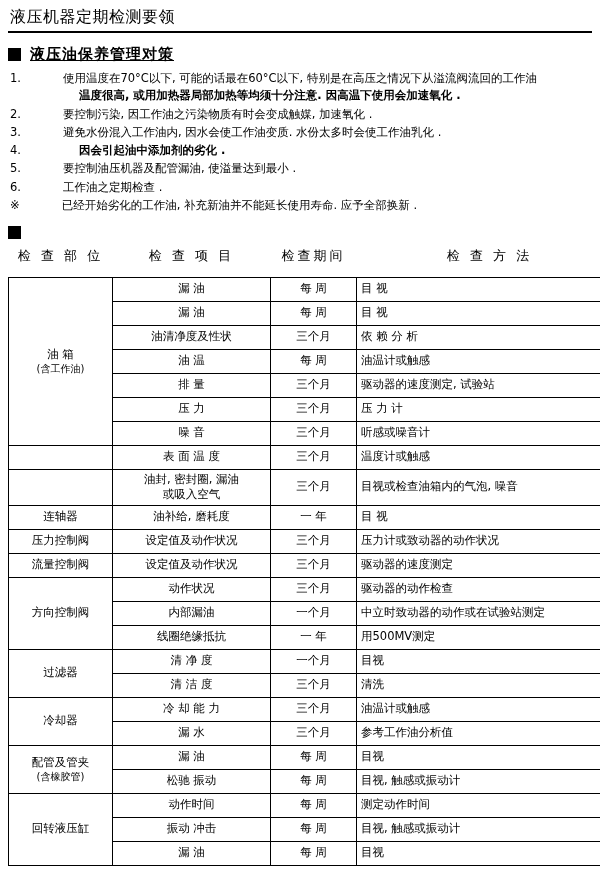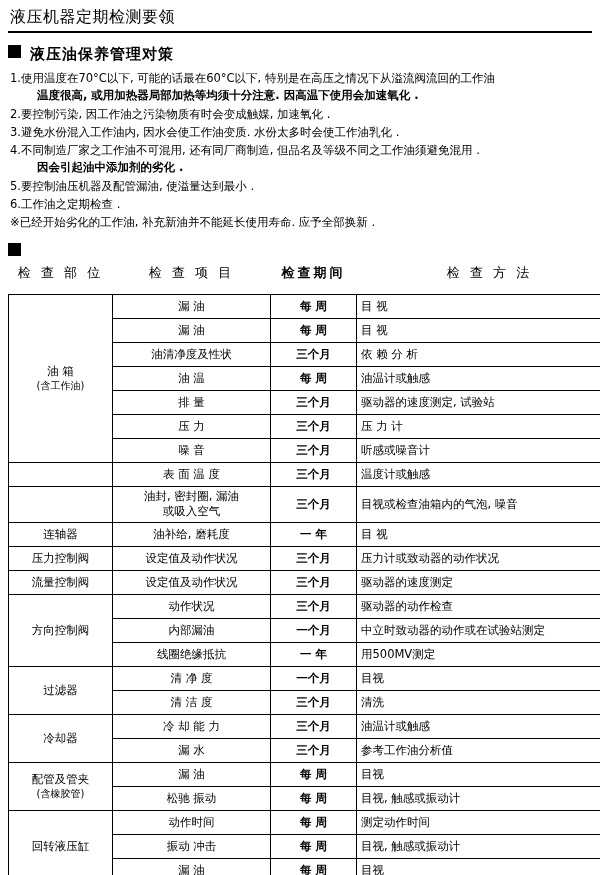--- a/index.html
+++ b/index.html
@@ -25,22 +25,24 @@
   .doc-title {
     font-size: 16px;
     font-weight: normal;
     letter-spacing: 0.5px;
     padding: 1px 2px 3px 2px;
     border-bottom: 2px solid #000;
   }
   
   .section-head {
     display: flex;
+    align-items: center;
     margin-top: 12px;
     margin-bottom: 6px;
+    text-decoration: underline;
   }
   .section-head .sq {
     width: 13px;
     height: 13px;
     background: #000;
     margin-right: 9px;
     flex: 0 0 auto;
   }
   .section-head .st {
     font-size: 15px;
@@ -58,20 +60,21 @@
     display: flex;
     align-items: flex-start;
     margin-bottom: 1px;
   }
   .note .num {
     flex: 0 0 auto;
     white-space: nowrap;
   }
   .note .txt {
     flex: 1 1 auto;
+    margin-left: 42px;
   }
   .note .txt .ln2 {
     display: block;
     padding-left: 16px;
     font-weight: bold;
   }
   
   table.chk {
     border-collapse: collapse;
     width: 584px;
@@ -89,21 +92,21 @@
     border: none;
     border-bottom: 1px solid #000;
     text-align: center;
     font-size: 13px;
     letter-spacing: 3px;
     padding-bottom: 12px;
     height: auto;
   }
   .c-part   { width: 96px;  text-align: center; }
   .c-item   { width: 150px; text-align: center; }
-  .c-period { width: 78px;  text-align: center; font-weight: bold; }
+  .c-period { width: 78px;  text-align: center; }
   .c-method { width: 258px; text-align: left; padding-left: 6px; }
   .part-sub {
     display: block;
     font-size: 10px;
   }
 </style>
 </head>
 <body>
 
 <div class="page">
@@ -131,21 +134,20 @@
     </div>
     <div class="note">
       <span class="num">3.</span>
       <span class="txt">
         <span>避免水份混入工作油内, 因水会使工作油变质. 水份太多时会使工作油乳化 .</span>
       </span>
     </div>
     <div class="note">
       <span class="num">4.</span>
       <span class="txt">
-        <span>不同制造厂家之工作油不可混用, 还有同厂商制造, 但品名及等级不同之工作油须避免混用 .</span>
         <span class="ln2">因会引起油中添加剂的劣化 .</span>
       </span>
     </div>
     <div class="note">
       <span class="num">5.</span>
       <span class="txt">
         <span>要控制油压机器及配管漏油, 使溢量达到最小 .</span>
       </span>
     </div>
     <div class="note">

